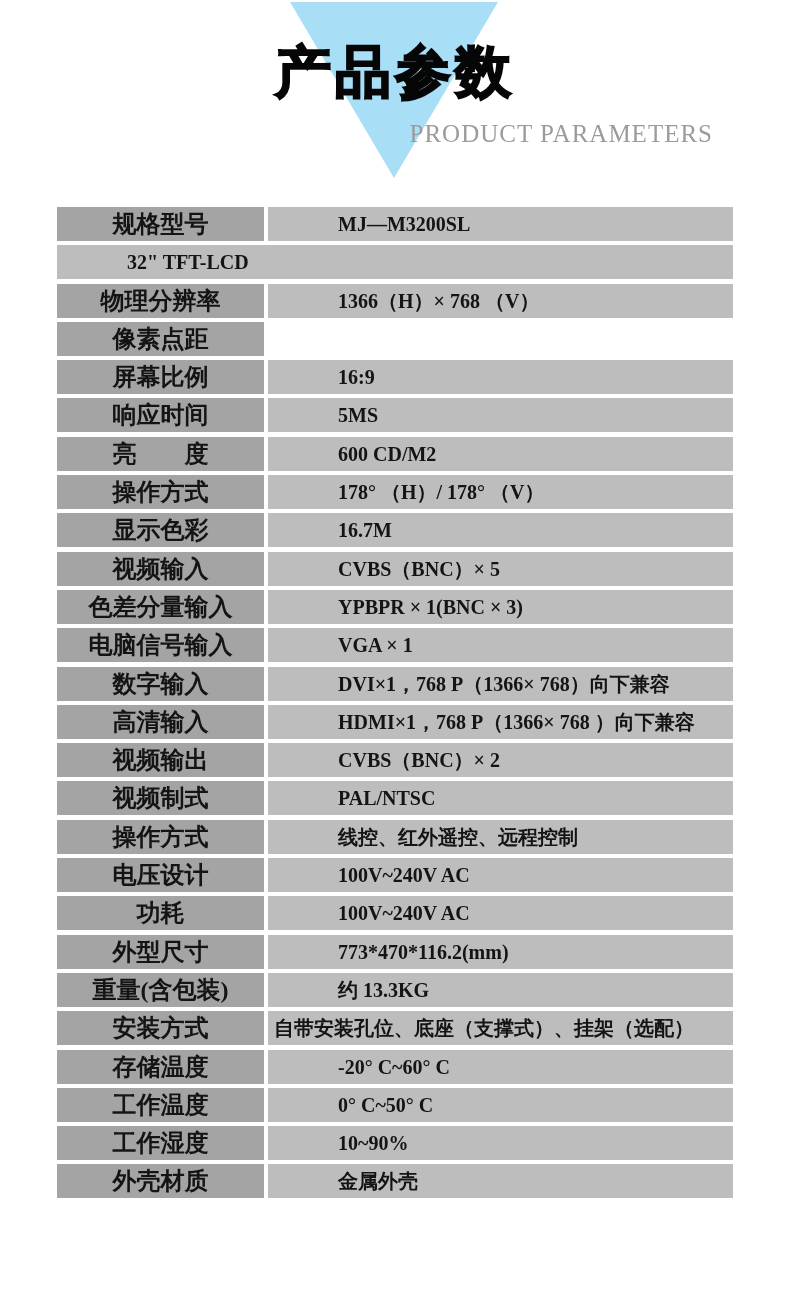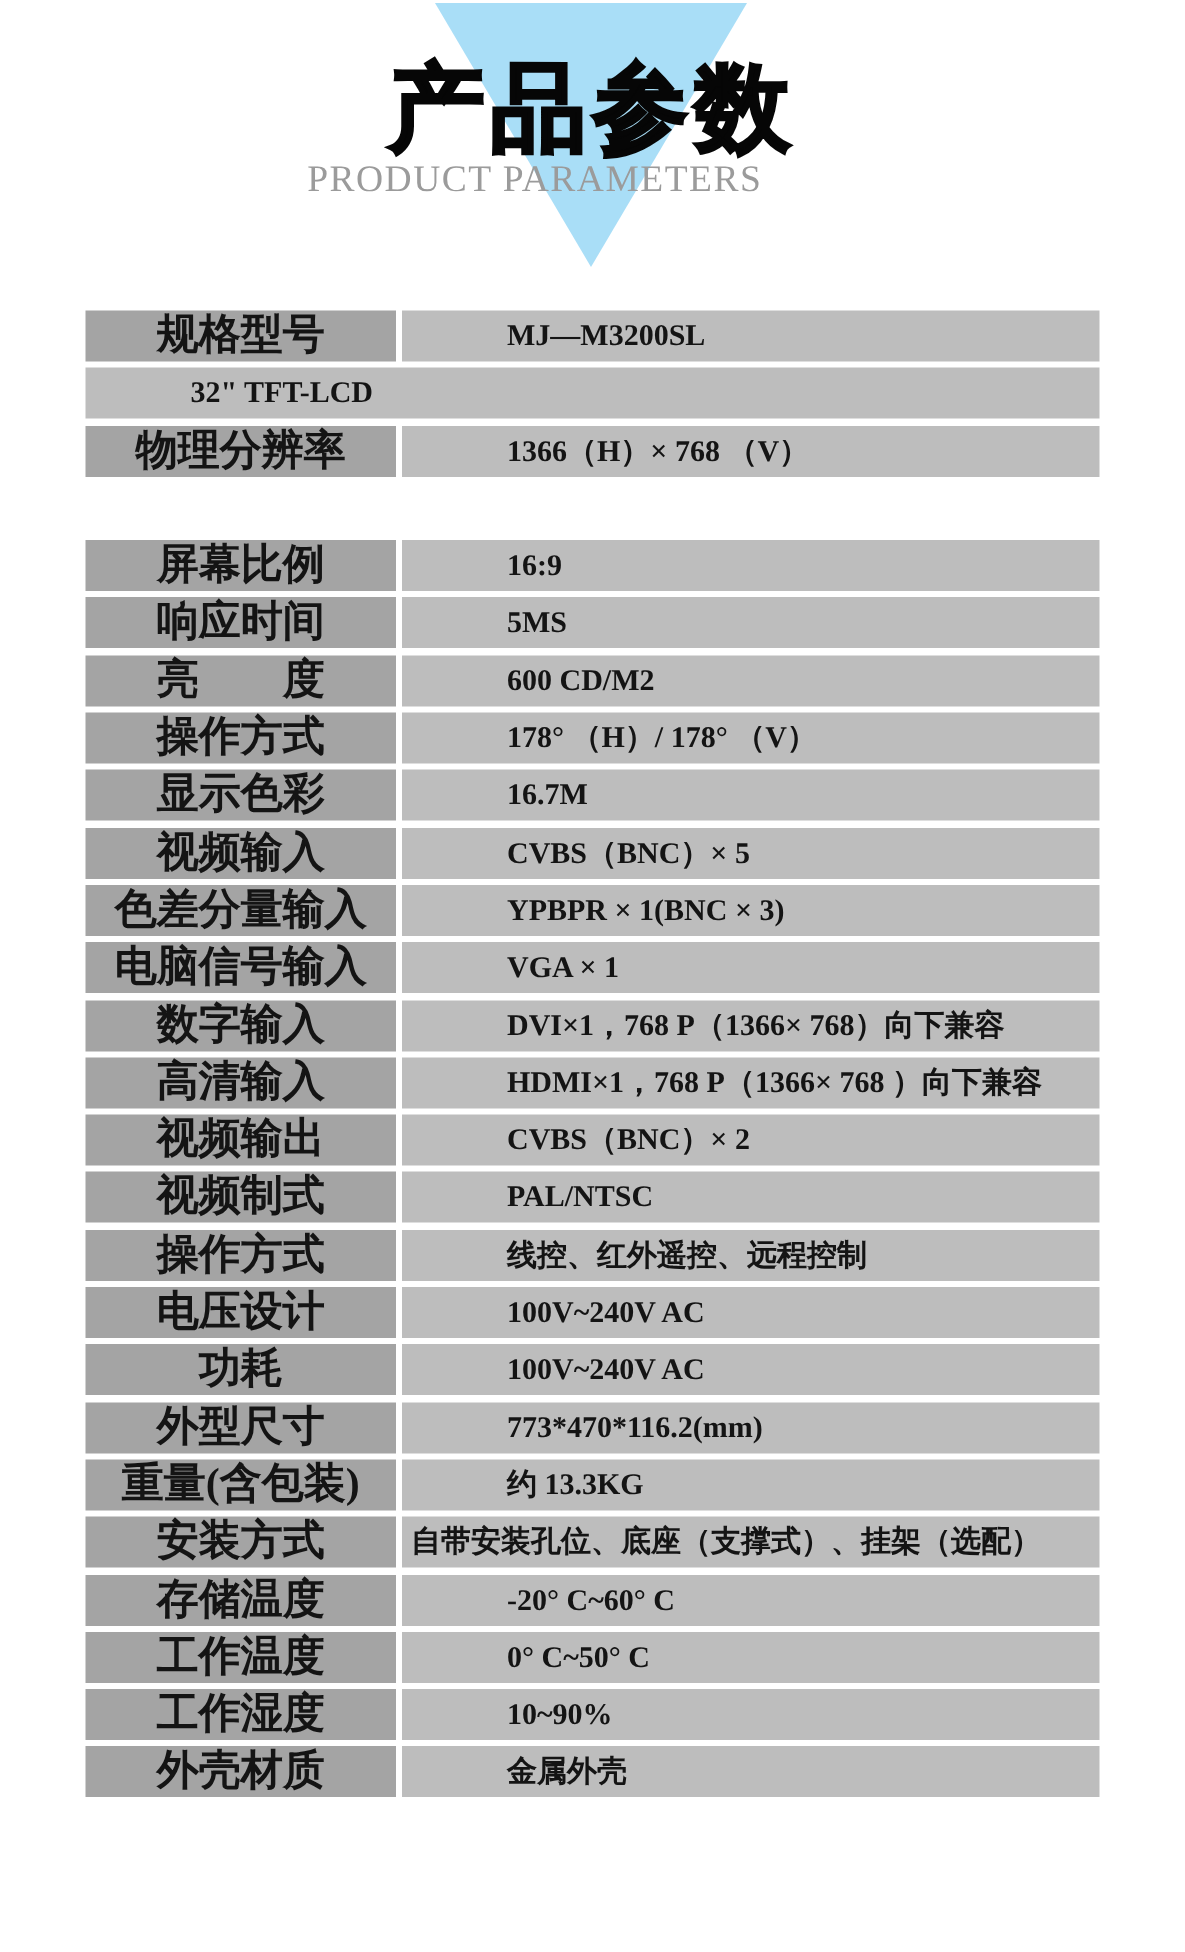--- a/index.html
+++ b/index.html
@@ -23,29 +23,29 @@
     position:absolute;top:2px;left:290px;
     width:0;height:0;
     border-left:104px solid transparent;
     border-right:104px solid transparent;
     border-top:176px solid var(--triangle);
   }
   .page-title{
     position:absolute;top:38px;left:0;width:790px;
     text-align:center;
     font-family:"Liberation Sans","DejaVu Sans",sans-serif;
-    font-size:64px;line-height:68px;
+    font-size:56px;line-height:68px;
     font-weight:900;
     letter-spacing:4px;
     color:#060606;
     -webkit-text-stroke:2px #060606;
   }
   .page-subtitle{
-    position:absolute;top:106px;left:0;width:713px;
-    text-align:center;
+    position:absolute;top:120px;left:0;width:713px;
+    text-align:right;
     font-family:"Liberation Serif","DejaVu Serif",serif;
     font-size:25px;line-height:28px;
     letter-spacing:1px;
     color:var(--subtitle);
   }
   
   .spec-table{
     position:absolute;top:207px;left:57px;
     width:676px;
     display:flex;flex-direction:column;
@@ -53,21 +53,21 @@
   }
   .spec-row{
     display:flex;
     height:34px;
   }
   .spec-label{
     width:207px;
     margin-right:4px;
     background:var(--label-bg);
     color:var(--ink);
-    font-size:28px;line-height:34px;
+    font-size:24px;line-height:34px;
     font-weight:bold;
     text-align:center;
     white-space:nowrap;
     overflow:hidden;
   }
   .spec-value{
     flex:1;
     background:var(--value-bg);
     color:var(--ink);
     font-size:20px;line-height:34px;
@@ -95,20 +95,21 @@
   <div class="spec-row">
     <div class="spec-value">32" TFT-LCD</div>
   </div>
 
   <div class="spec-row">
     <div class="spec-label">物理分辨率</div>
     <div class="spec-value">1366（H）×  768 （V）</div>
   </div>
 
   <div class="spec-row">
+    <div class="spec-label">像素点距</div>
   </div>
 
   <div class="spec-row">
     <div class="spec-label">屏幕比例</div>
     <div class="spec-value">16:9</div>
   </div>
 
   <div class="spec-row">
     <div class="spec-label">响应时间</div>
     <div class="spec-value">5MS</div>

